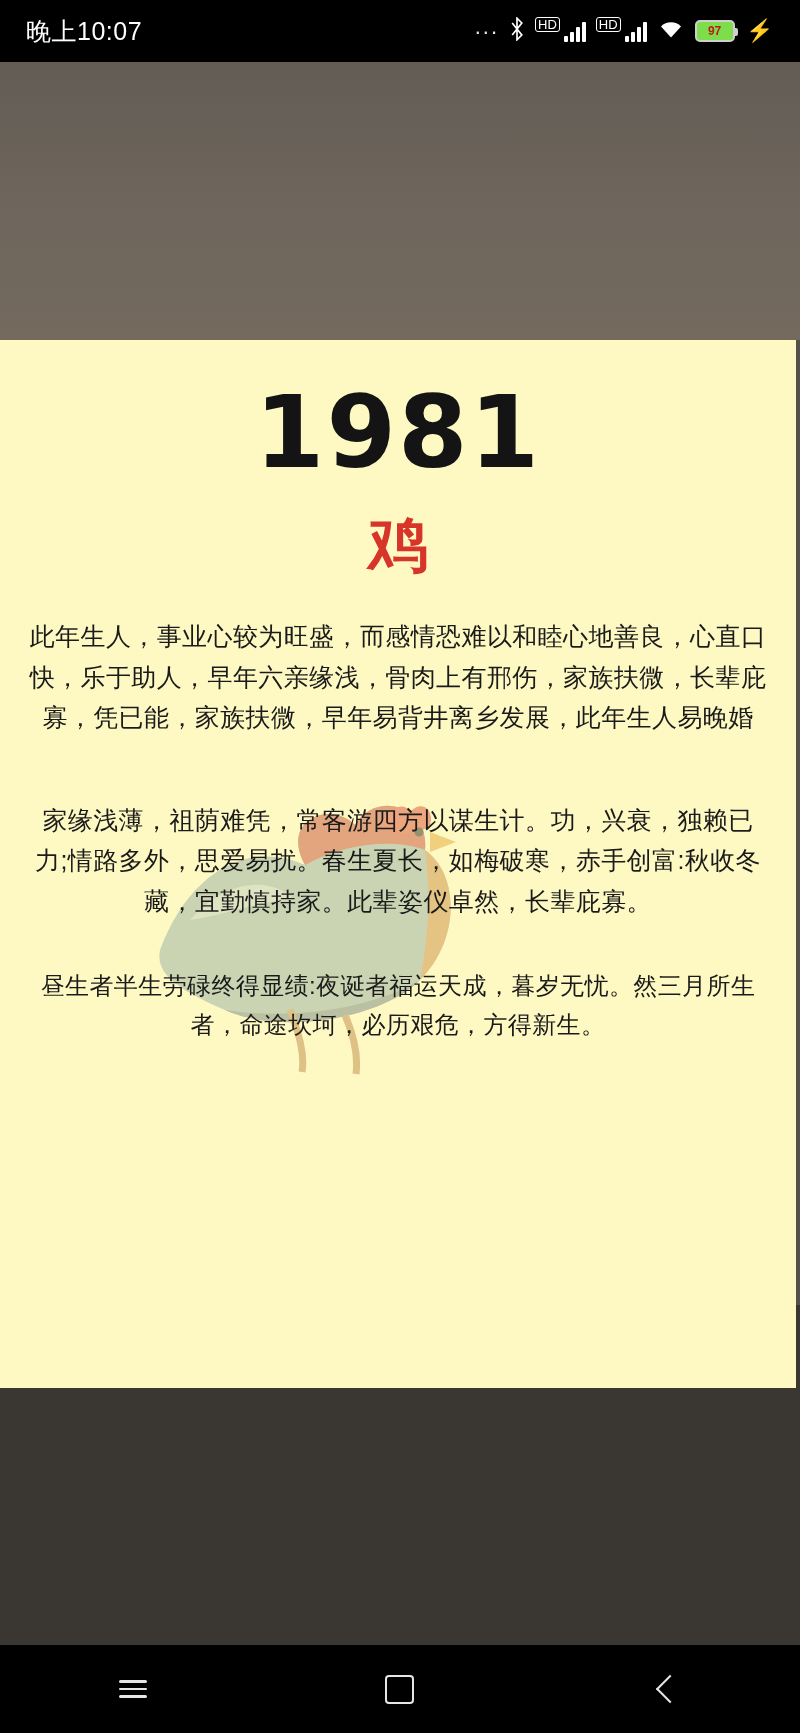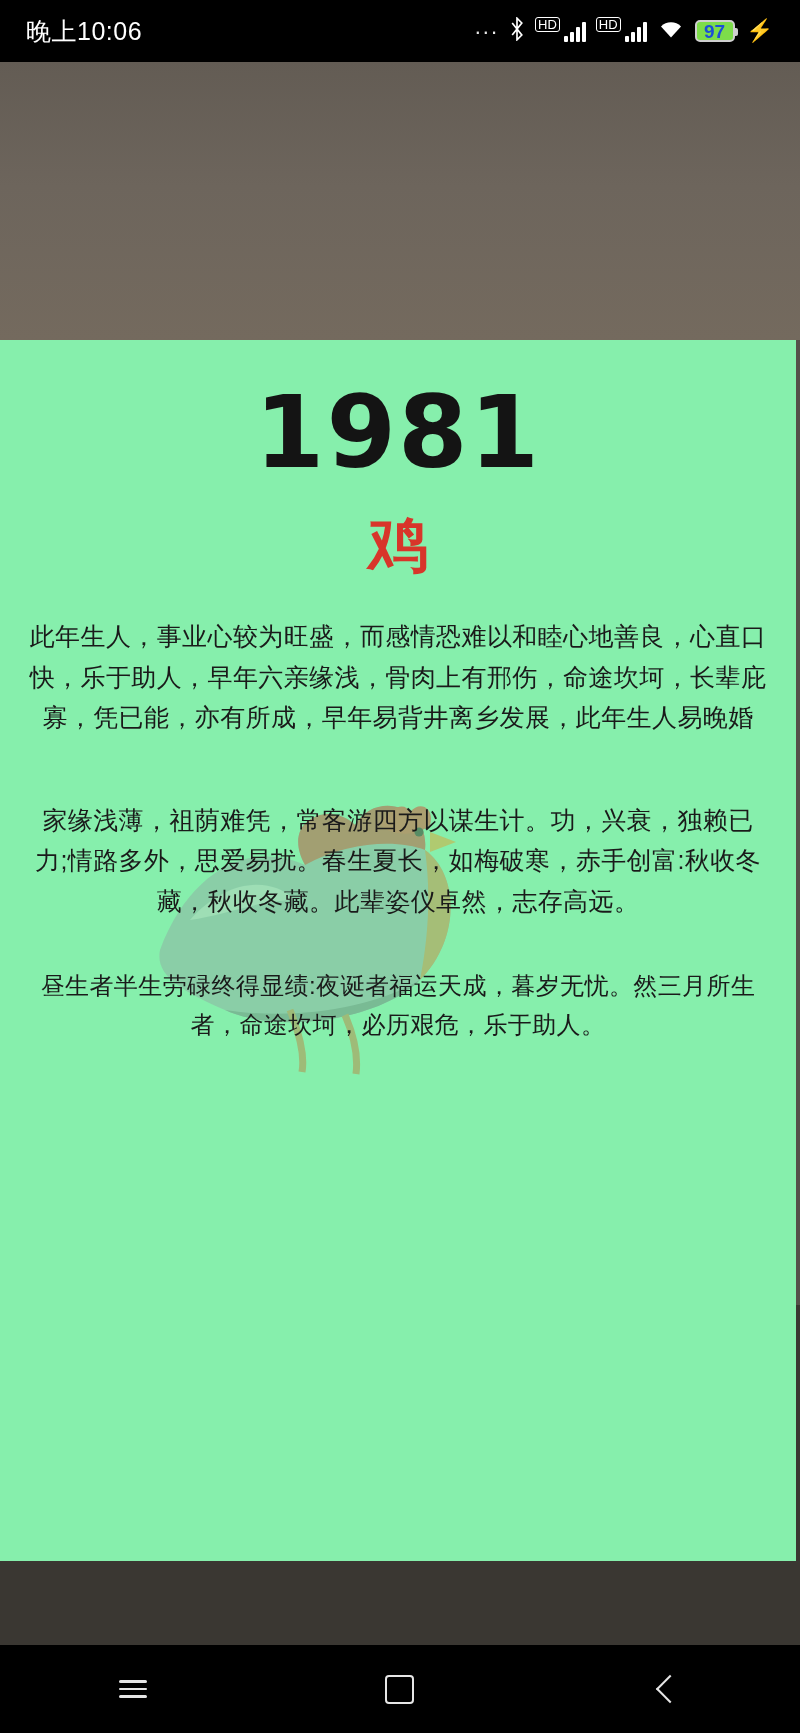--- a/index.html
+++ b/index.html
@@ -96,22 +96,22 @@
     content: "";
     position: absolute;
     right: -5px;
     top: 6px;
     width: 3px;
     height: 8px;
     background: #cfcfcf;
     border-radius: 0 2px 2px 0;
   }
   .battery span {
-    font-size: 19px;
-    color: #1d4ed8;
+    font-size: 12px;
+    color: #b91c1c;
     font-weight: bold;
     line-height: 1;
   }
   .bolt {
     font-size: 22px;
     color: #fff;
     line-height: 1;
     margin-left: 2px;
   }
 
@@ -136,22 +136,22 @@
     height: 340px;
     background: #3a3732;
   }
 
   
   .poster {
     position: absolute;
     top: 278px;
     left: 0;
     right: 4px;
-    height: 1221px;
-    background: #86efac;
+    height: 1048px;
+    background: #fef9c3;
     overflow: hidden;
   }
   .rooster-art {
     position: absolute;
     left: 130px;
     top: 440px;
     width: 420px;
     height: 300px;
     opacity: 0.55;
     pointer-events: none;
@@ -242,21 +242,21 @@
     transform: rotate(45deg);
     margin-left: 6px;
   }
 </style>
 </head>
 <body>
 
 <div class="phone">
 
   <div class="status-bar">
-    <div class="status-left">晚上10:06</div>
+    <div class="status-left">晚上10:07</div>
     <div class="status-right">
       <span class="dots">...</span>
       <span>
         <svg class="bt-icon" viewBox="0 0 12 20" aria-hidden="true">
           <polyline points="2,5 10,15 6,19 6,1 10,5 2,15" fill="none" stroke="#ffffff" stroke-width="1.4"></polyline>
         </svg>
       </span>
       <span class="hd-badge">HD</span>
       <span class="sig">
           <i></i>
@@ -300,23 +300,23 @@
           <path d="M300 52 L326 62 L300 72 Z" fill="#e0a02c"></path>
           <circle cx="289" cy="52" r="4.5" fill="#221b14"></circle>
           <path d="M160 230 C170 255 175 275 172 292" stroke="#b9813c" stroke-width="7" fill="none"></path>
           <path d="M215 235 C225 258 228 278 226 294" stroke="#b9813c" stroke-width="7" fill="none"></path>
         </g>
       </svg>
 
       <div class="poster-inner">
         <div class="year">1981</div>
         <div class="zodiac">鸡</div>
-        <div class="para para-1">此年生人，事业心较为旺盛，而感情恐难以和睦心地善良，心直口快，乐于助人，早年六亲缘浅，骨肉上有邢伤，命途坎坷，长辈庇寡，凭已能，亦有所成，早年易背井离乡发展，此年生人易晚婚</div>
-        <div class="para para-2">家缘浅薄，祖荫难凭，常客游四方以谋生计。功，兴衰，独赖已力;情路多外，思爱易扰。春生夏长，如梅破寒，赤手创富:秋收冬藏，秋收冬藏。此辈姿仪卓然，志存高远。</div>
-        <div class="para para-3">昼生者半生劳碌终得显绩:夜诞者福运天成，暮岁无忧。然三月所生者，命途坎坷，必历艰危，乐于助人。</div>
+        <div class="para para-1">此年生人，事业心较为旺盛，而感情恐难以和睦心地善良，心直口快，乐于助人，早年六亲缘浅，骨肉上有邢伤，家族扶微，长辈庇寡，凭已能，家族扶微，早年易背井离乡发展，此年生人易晚婚</div>
+        <div class="para para-2">家缘浅薄，祖荫难凭，常客游四方以谋生计。功，兴衰，独赖已力;情路多外，思爱易扰。春生夏长，如梅破寒，赤手创富:秋收冬藏，宜勤慎持家。此辈姿仪卓然，长辈庇寡。</div>
+        <div class="para para-3">昼生者半生劳碌终得显绩:夜诞者福运天成，暮岁无忧。然三月所生者，命途坎坷，必历艰危，方得新生。</div>
       </div>
     </div>
   </div>
 
   <div class="nav-bar">
     <div class="nav-btn hamburger">
       <span>
         <i></i>
           <i></i>
           <i></i>

